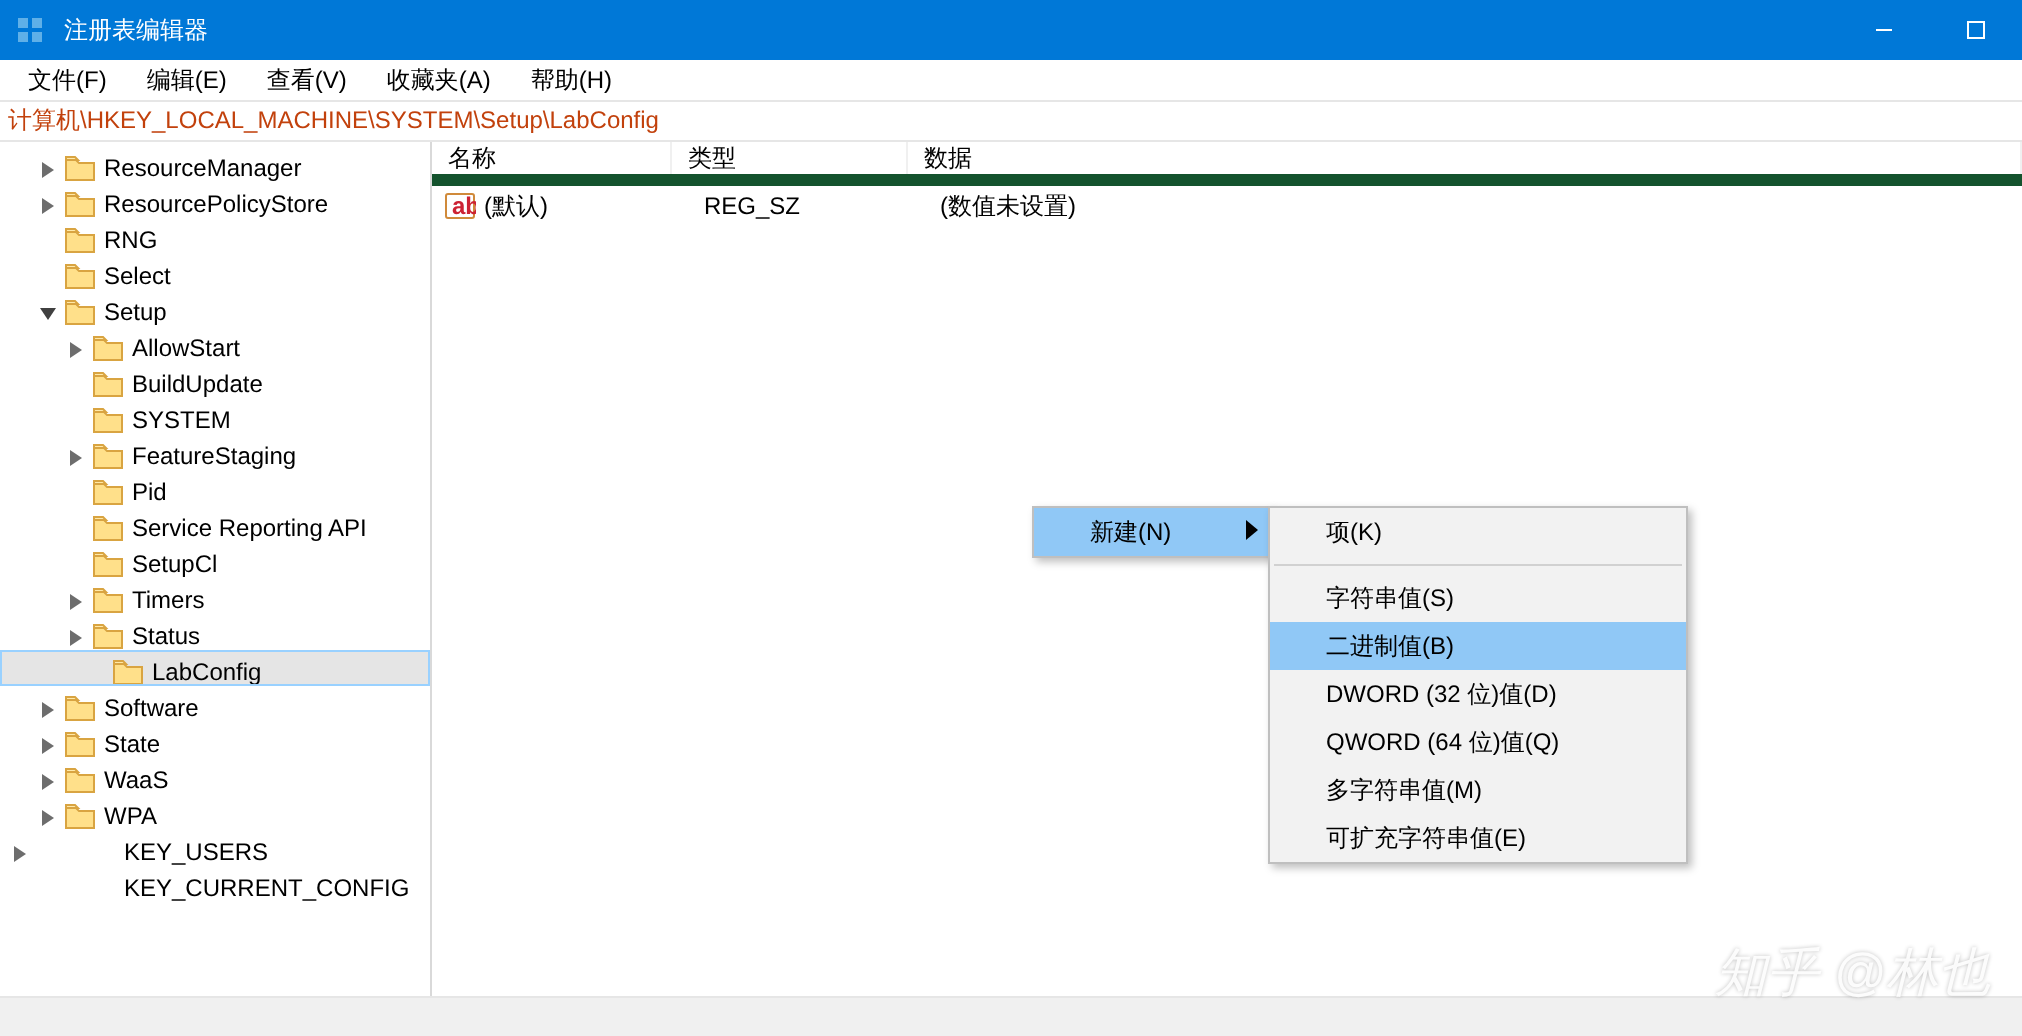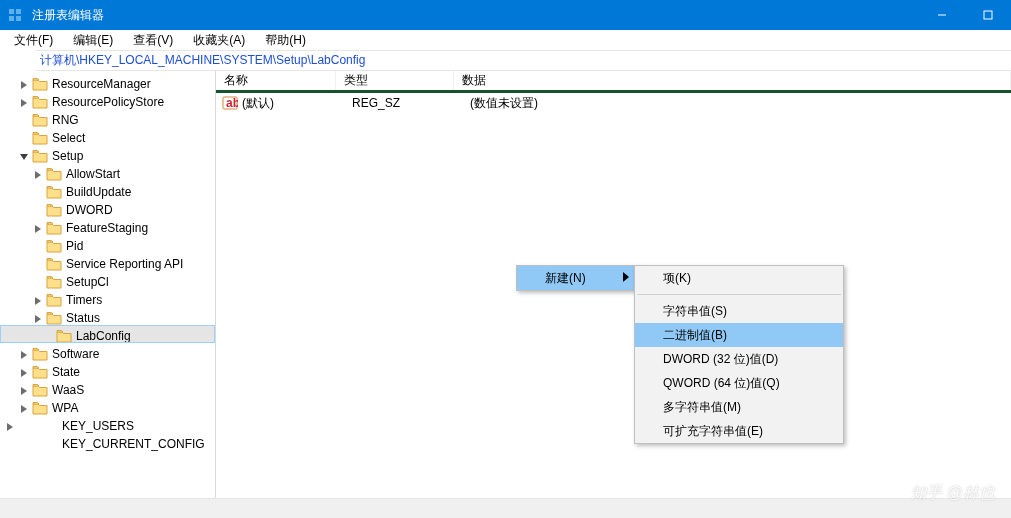--- a/index.html
+++ b/index.html
@@ -13,59 +13,59 @@
   .titlebar .app-icon svg { width:16px; height:16px; }
   .titlebar .title { flex: 0 0 auto; }
   .titlebar .spacer { flex: 1; }
   .titlebar .sysbtn { width: 46px; height: 30px; display:flex; align-items:center; justify-content:center; }
 
   
   .menubar { height: 20px; background: #fff; display:flex; align-items:center; padding: 0 4px; border-bottom: 0; }
   .menubar .menu-item { padding: 1px 10px; text-align: right; }
 
   
-  .addressbar { height: 21px; border-top:1px solid #e6e6e6; border-bottom:1px solid #e6e6e6; display:flex; align-items:center; padding:0 4px; color:#1d4ed8;margin-left:36px; }
+  .addressbar { height: 21px; border-top:1px solid #e6e6e6; border-bottom:1px solid #e6e6e6; display:flex; align-items:center; padding:0 4px; color:#c2410c; }
 
   
   .body { flex:1; display:flex; min-height:0; }
 
   .tree { width: 216px; border-right:1px solid #d9d9d9; overflow:auto; padding-top:2px;}
   .tree-row { display:flex; align-items:flex-end; height:18px; white-space:nowrap; }
   .tree-row.selected { background:#e5e5e5; outline:1px solid #99d1ff; outline-offset:-1px;padding-left:40px;}
   .twisty { width:12px; height:12px; margin:0 2px; display:flex; align-items:center; justify-content:center; color:#6d6d6d; }
   .twisty svg { width:8px;height:8px; }
   .folder-icon { width:16px; height:14px; margin-right:4px; }
   .folder-icon svg { width:16px; height:14px; display:block; }
   .pad0{padding-left:2px;gap:44px;} .pad1{padding-left:16px;} .pad2{padding-left:30px;}
 
   
   .listwrap { flex:1; display:flex; flex-direction:column; overflow:hidden; }
-  .headers { height:22px; border-bottom:3px solid #14532d; display:flex; align-items:center; }
+  .headers { height:22px; border-bottom:6px solid #14532d; display:flex; align-items:center; }
   .headers .col { padding:0 8px; border-right:1px solid #f0f0f0; height:100%; display:flex; align-items:center;}
   .col-name{width:120px;} .col-type{width:118px;} .col-data{flex:1;}
   .listbody { flex:1; position:relative; }
   .listrow { display:flex; align-items:center; height:20px; padding-left:6px; }
   .listrow .reg-icon { width:16px;height:16px; margin-right:4px; display:flex;align-items:center;justify-content:center;}
   .listrow .c-name{width:110px;} .listrow .c-type{width:118px;} .listrow .c-data{flex:1;}
 
   
-  .ctxmenu { position:absolute; background:#f2f2f2; border:1px solid #bfbfbf; box-shadow:2px 2px 4px rgba(0,0,0,.25);margin-top:12px; }
+  .ctxmenu { position:absolute; background:#f2f2f2; border:1px solid #bfbfbf; box-shadow:2px 2px 4px rgba(0,0,0,.25); }
   .ctxmenu.parent { left:300px; top:160px; width:120px; }
   .ctxmenu .item { height:24px; display:flex; align-items:center; padding:0 24px 0 28px; position:relative; }
   .ctxmenu .item.active { background:#90c8f6; }
   .ctxmenu .item .arrow { position:absolute; right:6px; top:50%; transform:translateY(-50%); }
   .ctxmenu .item .arrow svg{width:6px;height:10px;}
   .ctxmenu.sub { left:418px; top:160px; width:210px; }
   .ctxmenu.sub .sep { height:1px; margin:4px 2px; background:#d1d1d1; }
   .ctxmenu.sub .item.hover { background:#90c8f6; }
 
   .statusbar { height:20px; border-top:1px solid #e6e6e6; background:#f0f0f0; }
 
   
-  .watermark { position:absolute; right:16px; bottom:14px; font-size:16px; color:rgba(255,255,255,.9); font-style:italic; text-shadow:0 0 2px rgba(0,0,0,.25); pointer-events:none;}
+  .watermark { position:absolute; right:16px; bottom:14px; font-size:26px; color:rgba(255,255,255,.9); font-style:italic; text-shadow:0 0 2px rgba(0,0,0,.25); pointer-events:none;}
 </style>
 </head>
 <body>
 
 <div class="window">
 
   <div class="titlebar">
     <span class="app-icon">
       <svg viewBox="0 0 16 16">
           <rect x="1" y="2" width="5" height="5" fill="#5fb0e8"></rect>
@@ -187,21 +187,21 @@
           <span>BuildUpdate</span>
         </div>
         <div class="tree-row pad2">
           <span class="twisty"></span>
           <span class="folder-icon">
             <svg viewBox="0 0 16 14">
               <path d="M1 3 L6 3 L7.5 4.5 L15 4.5 L15 13 L1 13 Z" fill="#ffe08a" stroke="#d9a441"></path>
               <path d="M1 3 L1 1.5 L5.5 1.5 L7 3 Z" fill="#ffe9a8" stroke="#d9a441"></path>
             </svg>
           </span>
-          <span>DWORD</span>
+          <span>SYSTEM</span>
         </div>
         <div class="tree-row pad2">
           <span class="twisty">
             <svg viewBox="0 0 8 8">
               <path d="M1 0 L7 4 L1 8 Z" fill="#6d6d6d"></path>
             </svg>
           </span>
           <span class="folder-icon">
             <svg viewBox="0 0 16 14">
               <path d="M1 3 L6 3 L7.5 4.5 L15 4.5 L15 13 L1 13 Z" fill="#ffe08a" stroke="#d9a441"></path>

